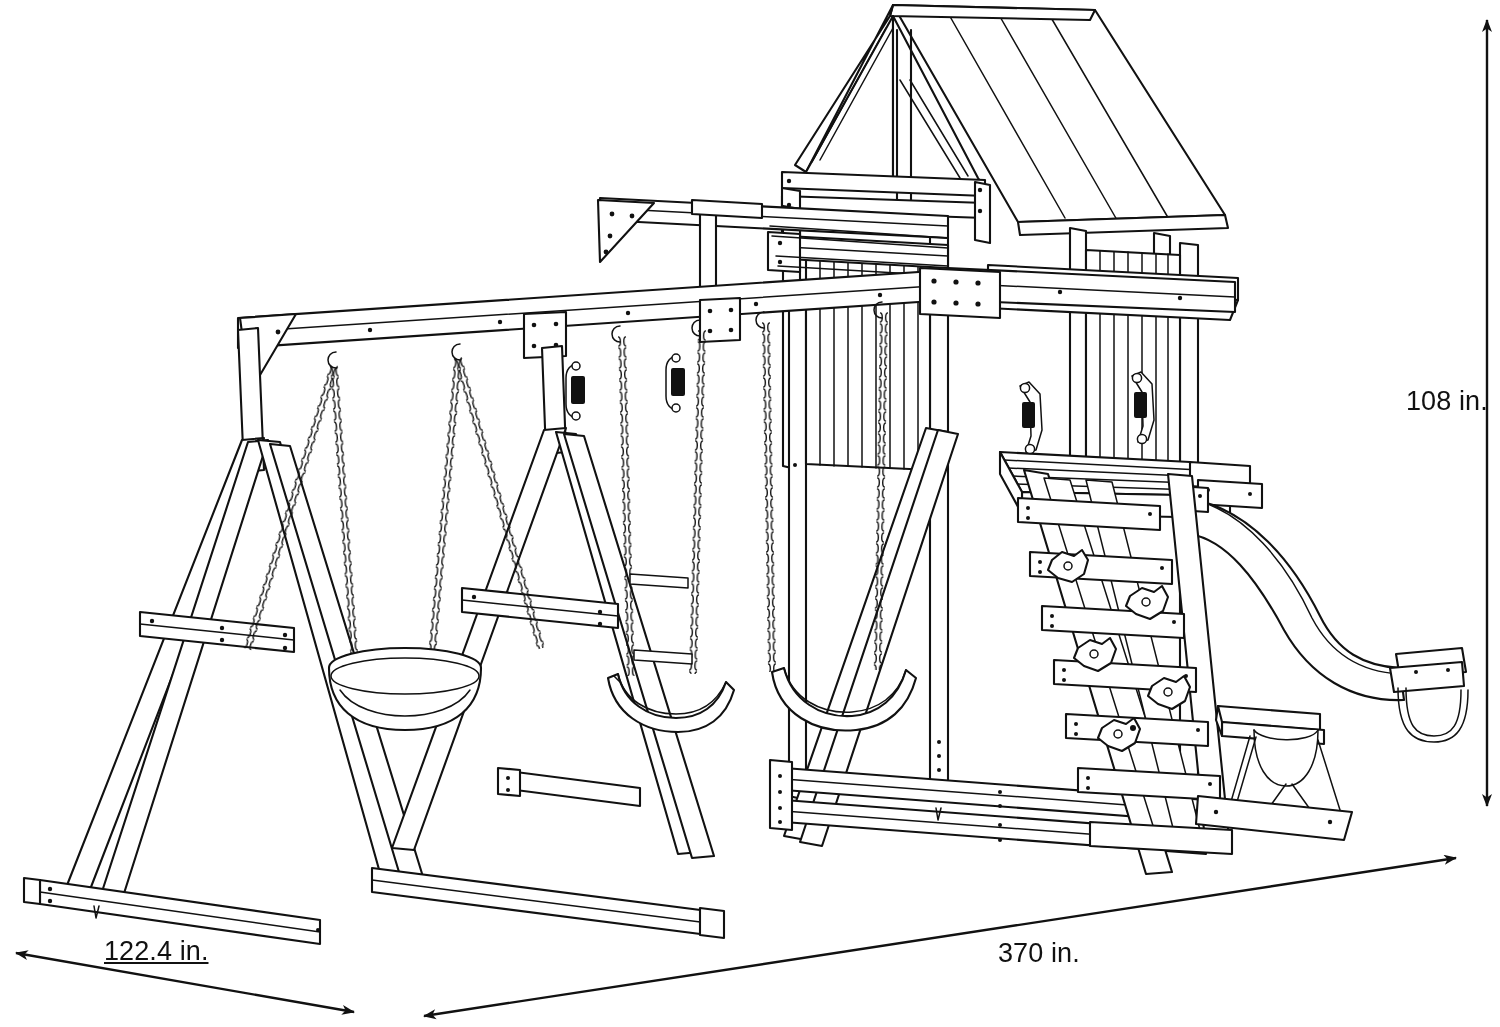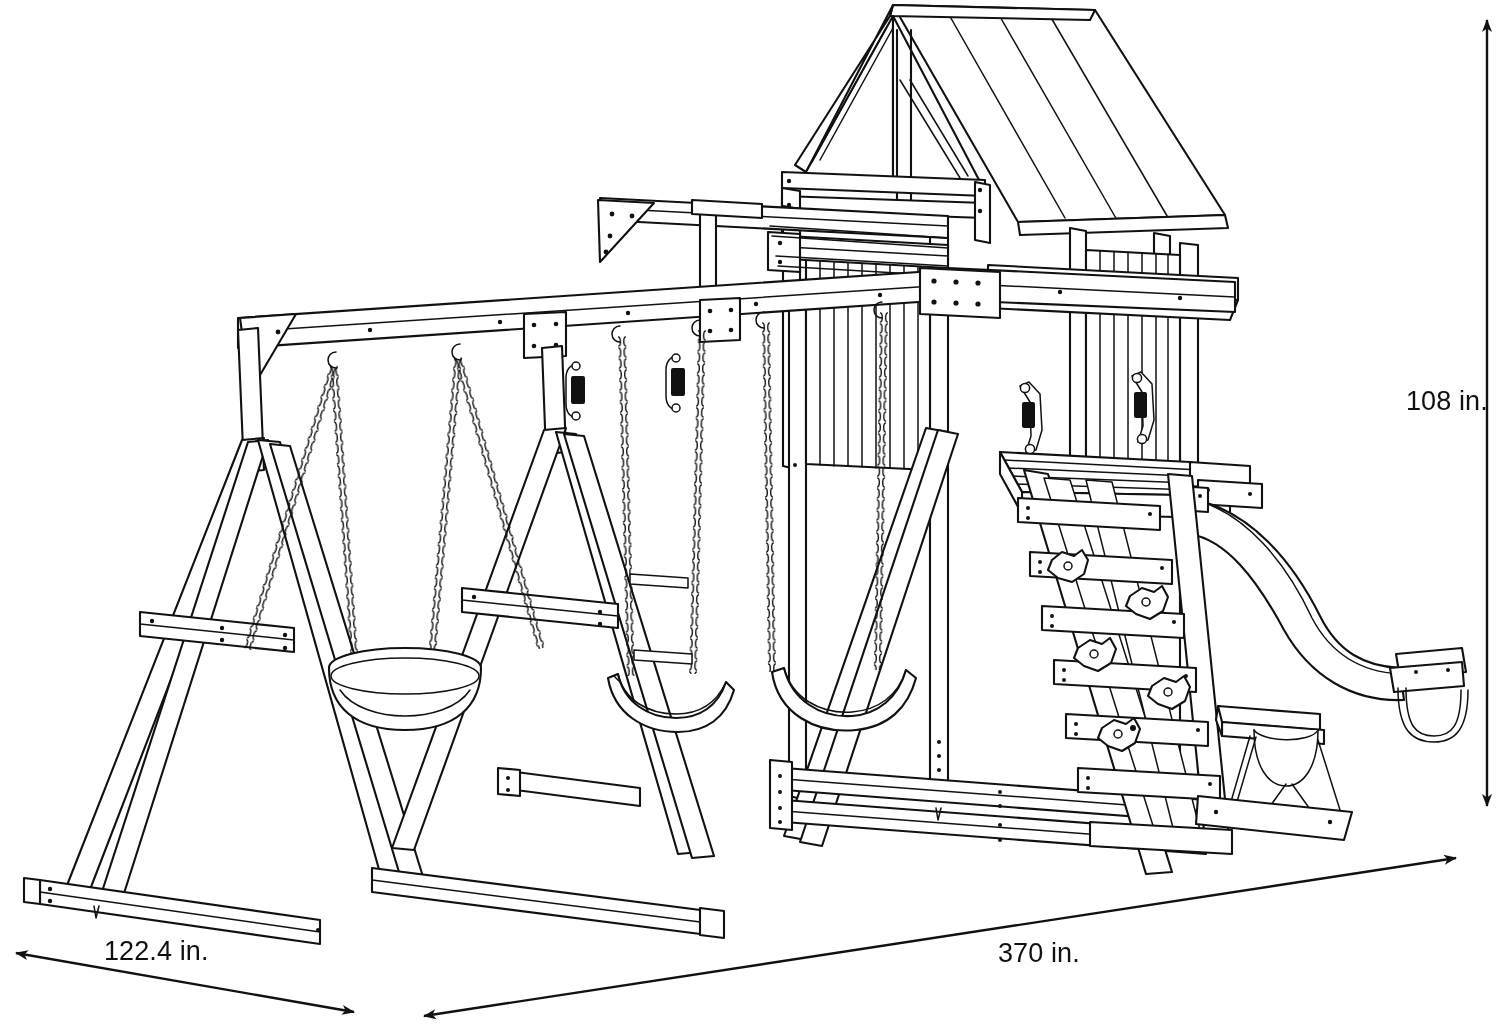--- a/index.html
+++ b/index.html
@@ -15,21 +15,21 @@
     position:absolute;
     font-family:"Liberation Sans", sans-serif;
     font-size:27px;
     font-weight:400;
     color:#111111;
     white-space:nowrap;
     letter-spacing:0.1px;
   }
   #label-height{left:1406px;top:386px;}
   #label-width{left:998px;top:938px;}
-  #label-depth{left:104px;top:936px;}
+  #label-depth{left:104px;top:936px;text-decoration:underline;}
 </style>
 </head>
 <body>
 
 <div id="stage">
 
 <svg id="art" viewBox="0 0 1500 1027" xmlns="http://www.w3.org/2000/svg">
   <defs>
     <style>
       .ln{fill:none;stroke:#111;stroke-width:2.1;stroke-linejoin:round;stroke-linecap:round;}

